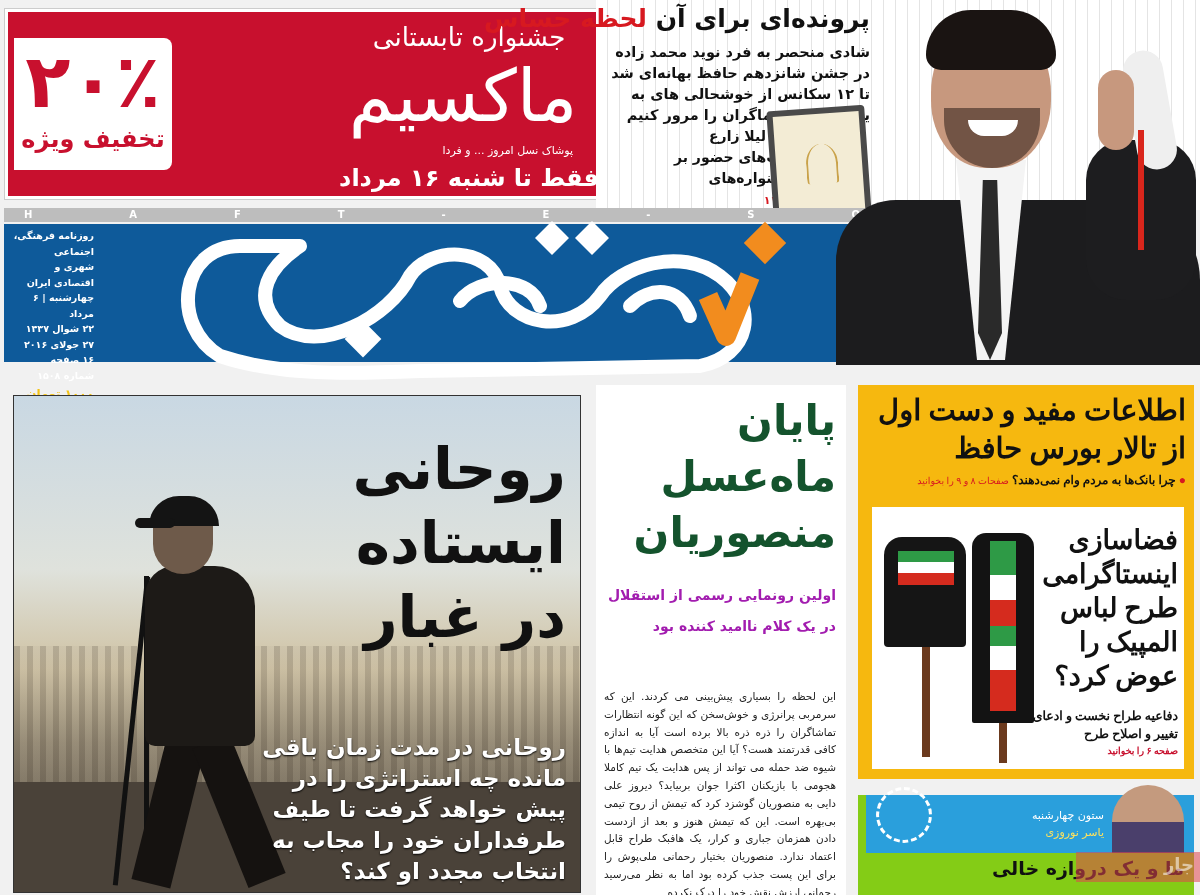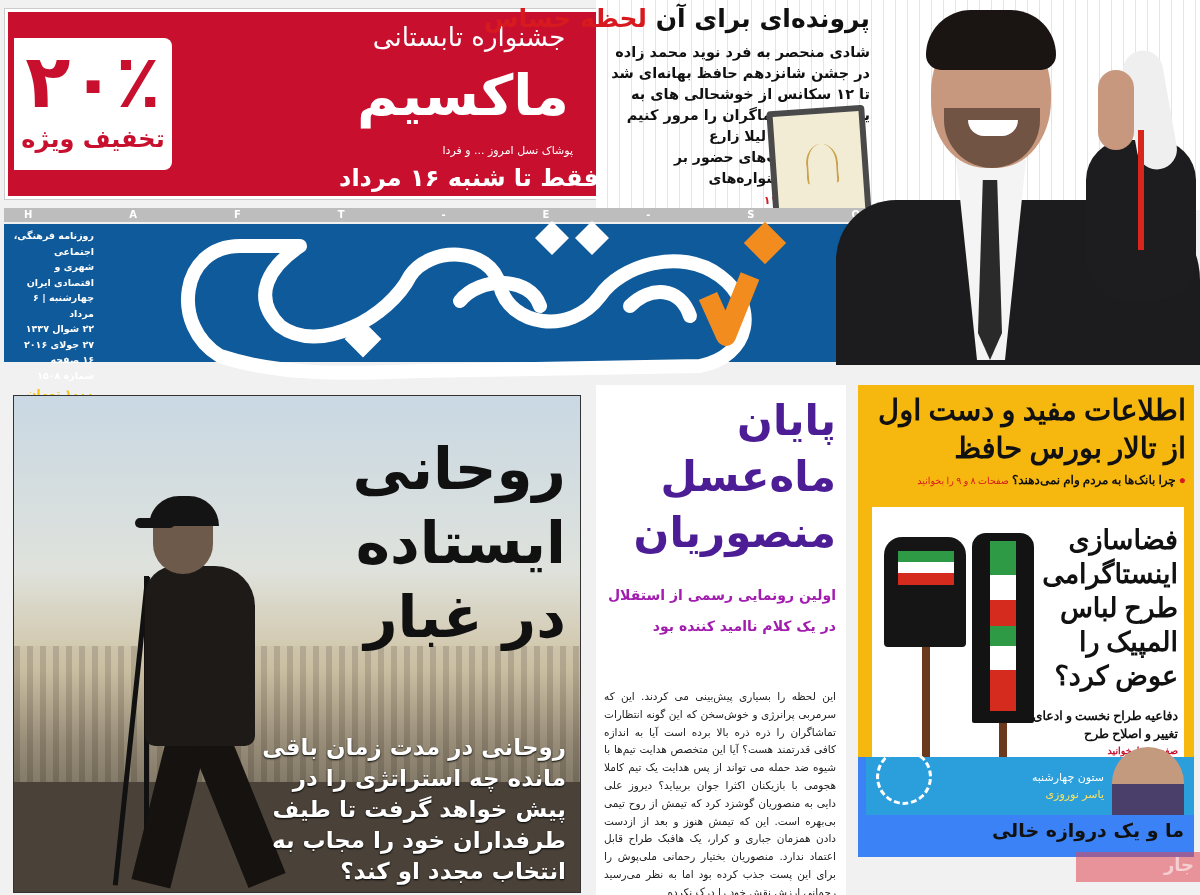--- a/index.html
+++ b/index.html
@@ -7,21 +7,21 @@
   body { font-family: "DejaVu Sans", sans-serif; position: relative; }
   .rtl { direction: rtl; text-align: right; }
 
   
   .ad { position: absolute; left: 4px; top: 8px; width: 680px; height: 192px; background: #fff; border: 1px solid #ccc; }
   .ad-inner { position: absolute; left: 3px; top: 3px; right: 10px; bottom: 3px; background: #c8102e; border-radius: 0 14px 14px 0; }
   .ad-badge { position: absolute; left: 6px; top: 26px; width: 158px; height: 132px; background: #fff; border-radius: 0 8px 8px 0; text-align: center; color: #c8102e; }
   .ad-badge .pct { font-size: 74px; font-weight: bold; line-height: 86px; font-family: "DejaVu Sans", sans-serif; }
   .ad-badge .sub { font-size: 24px; font-weight: bold; line-height: 30px; }
   .ad-title { position: absolute; right: 14px; top: 10px; width: 380px; color: #ffffff; font-size: 26px; text-align: center; letter-spacing: 4px; }
-  .ad-brand { position: absolute; right: 60px; top: 44px; width: 300px; color: #fff; font-size: 56px; font-weight: bold; text-align: center; line-height: 80px; }
+  .ad-brand { position: absolute; right: 60px; top: 44px; width: 300px; color: #fff; font-size: 72px; font-weight: normal; text-align: center; line-height: 80px; }
   .ad-tagline { position: absolute; right: 100px; top: 132px; color: #fff; font-size: 11px; }
   .ad-cta { position: absolute; right: 14px; top: 152px; width: 380px; color: #fff; font-size: 24px; font-weight: bold; text-align: center; }
 
   
   .promo { position: absolute; left: 596px; top: 0; width: 604px; height: 210px;
     background: repeating-linear-gradient(90deg, #fff 0 11px, #e4e4e4 11px 12px); }
   .promo-head { position: absolute; right: 330px; top: 4px; font-size: 25px; font-weight: bold; color: #111; white-space: nowrap; }
   .promo-head .red { color: #d71920; }
   .promo-deck { position: absolute; right: 330px; top: 42px; width: 270px; font-size: 14.5px; font-weight: bold; line-height: 21px; color: #111; }
   .promo-bullet { position: absolute; right: 338px; top: 126px; width: 190px; font-size: 14px; font-weight: bold; line-height: 21px; color: #111; }
@@ -64,21 +64,21 @@
   .hiker .body { position: absolute; left: 36px; top: 70px; width: 110px; height: 180px; background: #1d1a17; border-radius: 30px 40px 10px 10px; }
   .hiker .leg1 { position: absolute; left: 40px; top: 240px; width: 40px; height: 150px; background: #151210; transform: rotate(14deg); }
   .hiker .leg2 { position: absolute; left: 110px; top: 240px; width: 40px; height: 150px; background: #151210; transform: rotate(-22deg); }
   .hiker .pole1 { position: absolute; left: 20px; top: 80px; width: 5px; height: 310px; background: #111; transform: rotate(6deg); }
   .hiker .pole2 { position: absolute; left: 35px; top: 80px; width: 5px; height: 300px; background: #111; }
   .lead-head { position: absolute; right: 14px; top: 36px; width: 220px; font-size: 58px; font-weight: bold; line-height: 74px; color: #111; text-align: right; }
   .lead-deck { position: absolute; right: 14px; top: 336px; width: 310px; font-size: 23px; font-weight: bold; line-height: 31px; color: #fff; text-align: right; text-shadow: 0 1px 2px #000; }
 
   
   .mid { position: absolute; left: 596px; top: 385px; width: 250px; height: 510px; background: #fff; }
-  .mid-head { position: absolute; right: 10px; top: 8px; width: 240px; font-size: 42px; font-weight: bold; line-height: 56px; color: #4c1d95; text-align: right; }
+  .mid-head { position: absolute; right: 10px; top: 8px; width: 240px; font-size: 42px; font-weight: bold; line-height: 56px; color: #14532d; text-align: right; }
   .mid-deck { position: absolute; right: 10px; top: 195px; width: 240px; font-size: 14px; font-weight: bold; line-height: 31px; color: #a21caf; text-align: right; }
   .mid-body { position: absolute; right: 10px; top: 303px; width: 232px; font-size: 10.5px; line-height: 17.8px; color: #222; text-align: justify; }
 
   
   .right { position: absolute; left: 858px; top: 385px; width: 336px; height: 394px; background: #f6b80f; font-family: Liberation Serif, serif; }
   .right-head { position: absolute; right: 8px; top: 6px; width: 320px; font-size: 29px; font-weight: bold; line-height: 38px; color: #111; text-align: right; }
   .right-sub { position: absolute; right: 8px; top: 88px; width: 320px; font-size: 12px; font-weight: bold; color: #111; text-align: right; white-space: nowrap; }
   .right-sub .dot { color: #d71920; }
   .right-sub .pg { color: #d71920; font-size: 9.5px; font-weight: normal; }
   .fashion { position: absolute; left: 14px; top: 122px; width: 312px; height: 262px; background: #fff; padding-left: 6px; }
@@ -87,21 +87,21 @@
   .fashion-pg { position: absolute; right: 6px; top: 238px; font-size: 9.5px; color: #c8102e; font-weight: bold; }
   .jacket1 { position: absolute; left: 12px; top: 30px; width: 82px; height: 110px; background: #151515; border-radius: 18px 18px 4px 4px; }
   .jacket1 .flag { position: absolute; left: 14px; top: 14px; width: 56px; height: 34px;
     background: linear-gradient(180deg, #2e9a46 0 33%, #fff 33% 66%, #d52b1e 66%); }
   .jacket2 { position: absolute; left: 100px; top: 26px; width: 62px; height: 190px; background: #131313; border-radius: 14px 14px 2px 2px; }
   .jacket2 .flag { position: absolute; left: 18px; top: 8px; width: 26px; height: 170px;
     background: linear-gradient(180deg, #2e9a46 0 20%, #fff 20% 35%, #d52b1e 35% 50%, #2e9a46 50% 62%, #fff 62% 76%, #d52b1e 76%); }
   .stand { position: absolute; width: 8px; background: #6b3a1e; }
 
   
-  .colbox { position: absolute; left: 858px; top: 757px; width: 336px; height: 100px; background: #3b82f6; }
+  .colbox { position: absolute; left: 858px; top: 795px; width: 336px; height: 100px; background: #84cc16; }
   .colbar { position: absolute; left: 8px; top: 0; width: 328px; height: 58px; background: #2a9fdc; }
   .colbar .sun { position: absolute; left: 10px; top: -8px; width: 56px; height: 56px; border-radius: 50%; border: 3px dashed #fff; }
   .colbar .label { position: absolute; right: 90px; top: 12px; color: #fff; font-size: 11px; text-align: right; line-height: 17px; }
   .colbar .author { color: #ffe25c; }
   .colbar .avatar { position: absolute; right: 10px; top: -10px; width: 72px; height: 68px; background: linear-gradient(180deg, #c49a7e 0 55%, #4a3f6b 55%); border-radius: 36px 36px 0 0; }
   .col-title { position: absolute; right: 10px; top: 62px; font-size: 19px; font-weight: bold; color: #111; }
   .watermark { position: absolute; left: 1076px; top: 852px; width: 124px; height: 30px; background: rgba(224,70,80,.55); }
   .watermark span { position: absolute; right: 6px; top: 2px; font-size: 18px; font-weight: bold; color: rgba(255,255,255,.55); }
 </style>
 </head>

